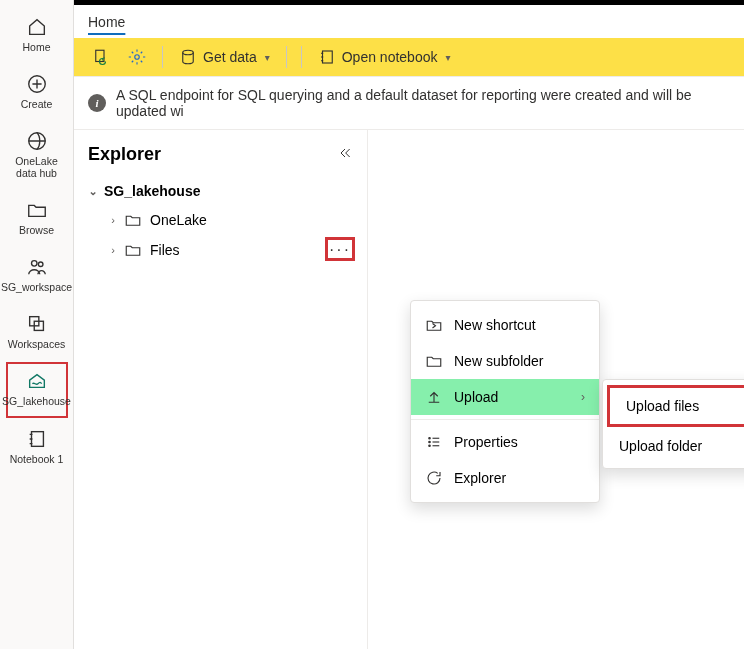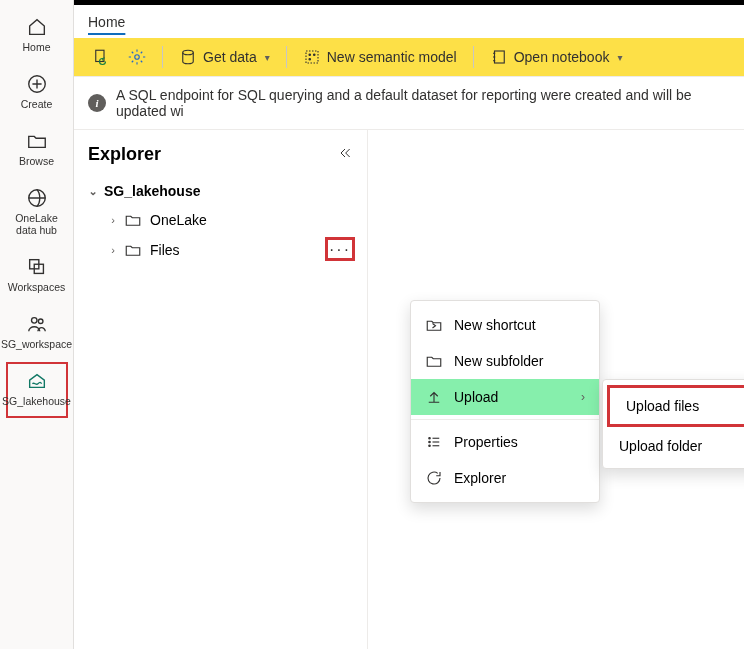--- a/index.html
+++ b/index.html
@@ -68,53 +68,60 @@
     </div>
     <div class="navitem">
       <svg viewBox="0 0 24 24">
           <circle cx="12" cy="12" r="9"></circle>
           <path d="M12 7v10M7 12h10"></path>
         </svg>
       <span>Create</span>
     </div>
     <div class="navitem">
       <svg viewBox="0 0 24 24">
-          <path d="M3 7h6l2 2h10v10H3z"></path>
-        </svg>
-      <span>Browse</span>
-    </div>
-    <div class="navitem">
-      <svg viewBox="0 0 24 24">
           <circle cx="12" cy="12" r="9"></circle>
           <path d="M3 12h18M12 3c4 4 4 14 0 18"></path>
         </svg>
       <span>OneLake data hub</span>
     </div>
     <div class="navitem">
       <svg viewBox="0 0 24 24">
-          <rect x="4" y="4" width="10" height="10"></rect>
-          <rect x="9" y="9" width="10" height="10"></rect>
-        </svg>
-      <span>Workspaces</span>
+          <path d="M3 7h6l2 2h10v10H3z"></path>
+        </svg>
+      <span>Browse</span>
     </div>
     <div class="navitem">
       <svg viewBox="0 0 24 24">
           <circle cx="9" cy="8" r="3"></circle>
           <circle cx="16" cy="9" r="2.5"></circle>
           <path d="M3 20c0-3 3-5 6-5s6 2 6 5M13 20c0-2 2-4 4-4s4 2 4 4"></path>
         </svg>
       <span>SG_workspace</span>
+    </div>
+    <div class="navitem">
+      <svg viewBox="0 0 24 24">
+          <rect x="4" y="4" width="10" height="10"></rect>
+          <rect x="9" y="9" width="10" height="10"></rect>
+        </svg>
+      <span>Workspaces</span>
     </div>
     <div class="navitem active">
       <svg viewBox="0 0 24 24" style="stroke:#117865">
           <path d="M4 11 L12 5 L20 11 V19 H4 Z"></path>
           <path d="M7 15c2-2 4 2 6 0s3-2 4 0"></path>
         </svg>
       <span>SG_lakehouse</span>
     </div>
+    <div class="navitem">
+      <svg viewBox="0 0 24 24">
+          <rect x="6" y="4" width="13" height="16"></rect>
+          <path d="M4 7h3M4 12h3M4 17h3"></path>
+        </svg>
+      <span>Notebook 1</span>
+    </div>
   </div>
 
   <div class="main">
     <div class="topstrip"></div>
 
     <div class="breadcrumb">
       <span class="bc-link">Home</span>
     </div>
 
     <div class="toolbar">
@@ -134,29 +141,20 @@
       <div class="tdiv"></div>
       <div class="tbtn">
         <svg viewBox="0 0 24 24">
             <ellipse cx="12" cy="6" rx="7" ry="3"></ellipse>
             <path d="M5 6v12c0 1.6 3 3 7 3s7-1.4 7-3V6"></path>
           </svg>
         <span>Get data</span>
         <span class="chev">▾</span>
       </div>
       <div class="tdiv"></div>
-      <div class="tbtn">
-        <svg viewBox="0 0 24 24">
-            <rect x="4" y="4" width="16" height="16" stroke-dasharray="2 2"></rect>
-            <circle cx="9" cy="9" r="1" fill="#323130"></circle>
-            <circle cx="15" cy="9" r="1" fill="#323130"></circle>
-            <circle cx="9" cy="15" r="1" fill="#323130"></circle>
-          </svg>
-        <span>New semantic model</span>
-      </div>
       <div class="tdiv"></div>
       <div class="tbtn">
         <svg viewBox="0 0 24 24">
             <rect x="6" y="4" width="13" height="16"></rect>
             <path d="M4 7h3M4 12h3M4 17h3"></path>
           </svg>
         <span>Open notebook</span>
         <span class="chev">▾</span>
       </div>
     </div>

